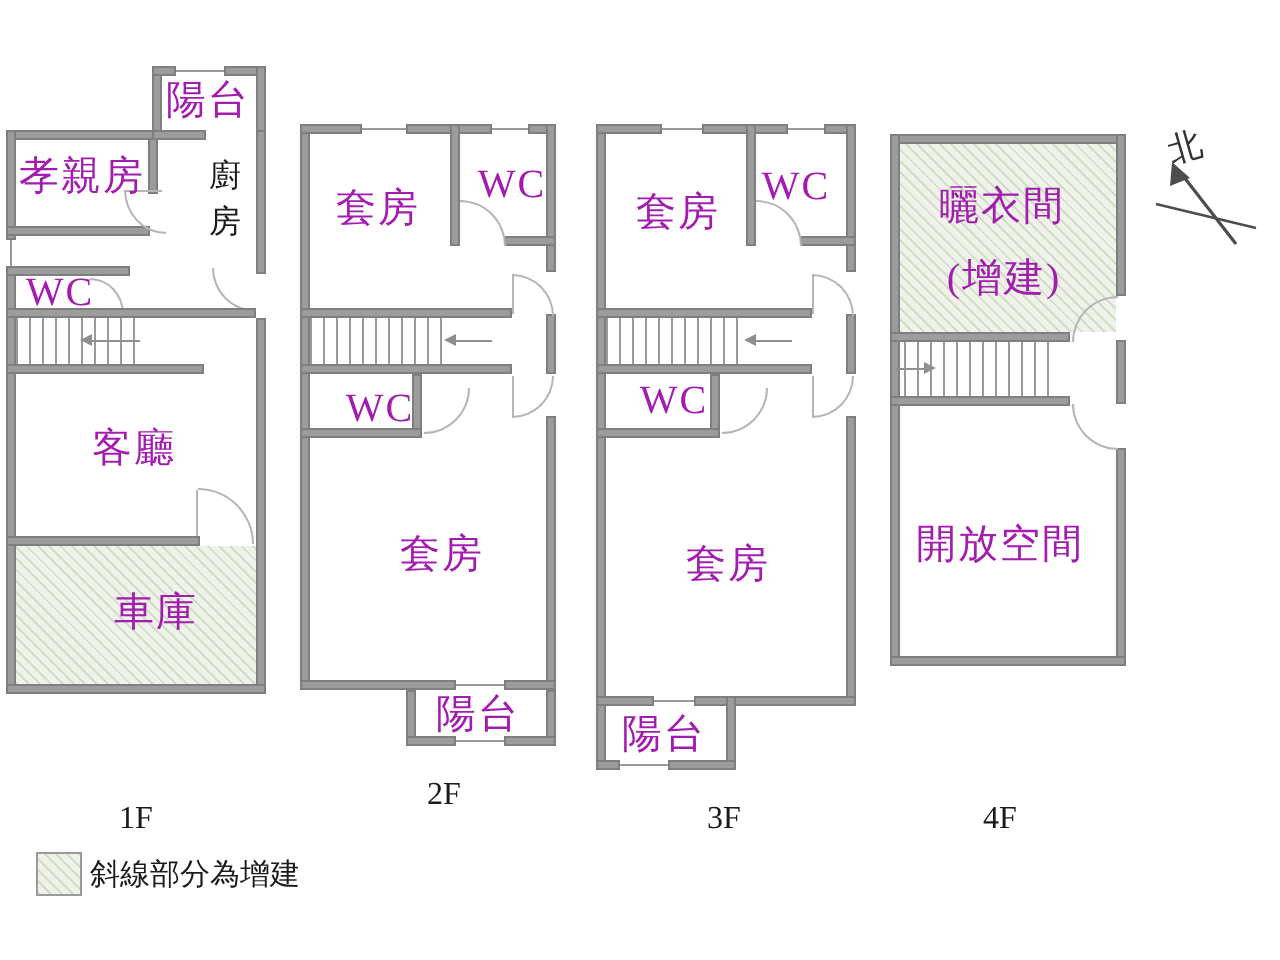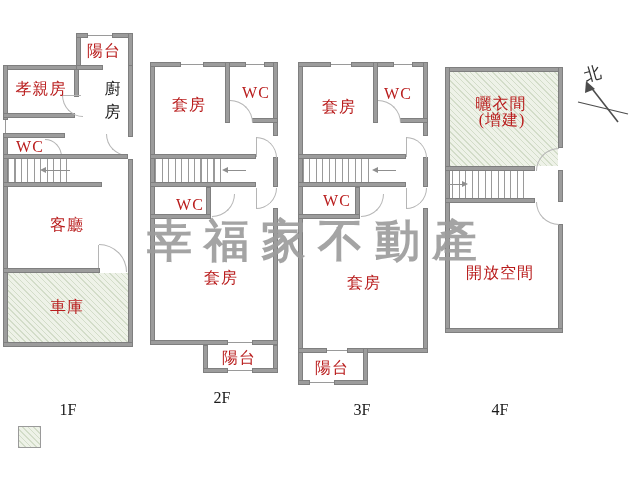--- a/index.html
+++ b/index.html
@@ -14,22 +14,22 @@
   .d-tl{border-top-width:1px;border-left-width:1px;border-top-left-radius:100%}
   .d-tr{border-top-width:1px;border-right-width:1px;border-top-right-radius:100%}
   .d-bl{border-bottom-width:1px;border-left-width:1px;border-bottom-left-radius:100%}
   .d-br{border-bottom-width:1px;border-right-width:1px;border-bottom-right-radius:100%}
   .leaf{position:absolute;background:#b5b5b5}
   .treads{position:absolute;background-image:repeating-linear-gradient(90deg,#9a9a9a 0 1px,transparent 1px 6.5px)}
   .sarrow{position:absolute;height:1px;background:#8f8f8f}
   .ah{position:absolute;width:0;height:0;border-top:3px solid transparent;border-bottom:3px solid transparent}
   .ah-l{left:-6px;top:-3px;border-right:6px solid #8f8f8f}
   .ah-r{right:-6px;top:-3px;border-left:6px solid #8f8f8f}
-  .lbl{position:absolute;transform:translate(-50%,-50%);font-size:16px;line-height:1.15;
-       color:#b91c1c;white-space:nowrap;letter-spacing:1px}
+  .lbl{position:absolute;transform:translate(-50%,-50%);font-size:20px;line-height:1.15;
+       color:#a21caf;white-space:nowrap;letter-spacing:1px}
   .lbl-v{position:absolute;font-size:16px;line-height:1.45;color:#1b1b1b;word-break:break-all;
          letter-spacing:0;text-align:center}
   .flbl{position:absolute;transform:translateX(-50%);font-size:16px;color:#1b1b1b}
   #watermark{position:absolute;left:147px;top:211px;z-index:9;font-family:"Liberation Sans","DejaVu Sans",sans-serif;
              font-weight:bold;font-size:45px;letter-spacing:12px;color:#9d9d9d;opacity:.92;white-space:nowrap}
   #legend-text{position:absolute;left:45px;top:428px;font-size:15px;color:#1b1b1b}
 </style>
 </head>
 <body>
 
@@ -73,21 +73,21 @@
     <div class="sarrow" style="left:46px;top:170px;width:24px">
       <span class="ah ah-l"></span>
     </div>
 
     <div class="lbl" style="left:67px;top:225px">客廳</div>
     <div class="door d-tr" style="left:99px;top:244px;width:27px;height:27px"></div>
     <div class="leaf" style="left:98px;top:245px;width:1px;height:26px"></div>
 
     <div class="w" style="left:3px;top:268px;width:97px;height:5px"></div>
     <div class="hatch" style="left:8px;top:273px;width:120px;height:69px"></div>
-    <div class="lbl" style="left:67px;top:307px">車庫</div>
+    <div class="lbl" style="left:78px;top:307px">車庫</div>
   </div>
 
   <div>
     <div class="w" style="left:150px;top:62px;width:5px;height:283px"></div>
     <div class="w" style="left:150px;top:62px;width:31px;height:5px"></div>
     <div class="win" style="left:181px;top:62px;width:22px;height:5px"></div>
     <div class="w" style="left:203px;top:62px;width:43px;height:5px"></div>
     <div class="win" style="left:246px;top:62px;width:18px;height:5px"></div>
     <div class="w" style="left:264px;top:62px;width:14px;height:5px"></div>
     <div class="w" style="left:273px;top:62px;width:5px;height:74px"></div>
@@ -179,43 +179,43 @@
   <div>
     <div class="w" style="left:445px;top:67px;width:118px;height:5px"></div>
     <div class="w" style="left:445px;top:67px;width:5px;height:266px"></div>
     <div class="w" style="left:558px;top:67px;width:5px;height:81px"></div>
     <div class="w" style="left:558px;top:170px;width:5px;height:32px"></div>
     <div class="w" style="left:558px;top:224px;width:5px;height:109px"></div>
     <div class="w" style="left:445px;top:328px;width:118px;height:5px"></div>
 
     <div class="hatch" style="left:450px;top:72px;width:108px;height:94px"></div>
     <div class="lbl" style="left:501px;top:104px">曬衣間</div>
-    <div class="lbl" style="left:502px;top:120px">(增建)</div>
+    <div class="lbl" style="left:502px;top:140px">(增建)</div>
     <div class="door d-tl" style="left:536px;top:148px;width:22px;height:22px"></div>
 
     <div class="w" style="left:445px;top:166px;width:90px;height:5px"></div>
     <div class="w" style="left:445px;top:198px;width:90px;height:5px"></div>
     <div class="treads" style="left:452px;top:171px;width:76px;height:27px"></div>
     <div class="sarrow" style="left:448px;top:184px;width:14px">
       <span class="ah ah-r"></span>
     </div>
     <div class="door d-bl" style="left:536px;top:202px;width:22px;height:22px"></div>
 
     <div class="lbl" style="left:500px;top:273px">開放空間</div>
   </div>
 
-  <div id="watermark">幸福家不動產</div>
 
   <svg width="60" height="80" viewBox="0 0 60 80" style="position:absolute;left:572px;top:56px">
     <text x="12" y="24" font-size="17" fill="#333" transform="rotate(-16 18 18)" font-family="Liberation Serif, DejaVu Serif, serif">北</text>
     <line x1="46" y1="66" x2="18" y2="30" stroke="#4d4d4d" stroke-width="1.6"></line>
     <polygon points="14,25 23,33 13,37" fill="#4d4d4d"></polygon>
     <line x1="6" y1="46" x2="56" y2="58" stroke="#4d4d4d" stroke-width="1.2"></line>
   </svg>
 
   <div class="flbl" style="left:68px;top:401px">1F</div>
   <div class="flbl" style="left:222px;top:389px">2F</div>
   <div class="flbl" style="left:362px;top:401px">3F</div>
   <div class="flbl" style="left:500px;top:401px">4F</div>
 
   <div class="hatch" style="left:18px;top:426px;width:21px;height:20px;border:1px solid #9a9a9a"></div>
+  <div id="legend-text">斜線部分為增建</div>
 
 </div>
 
 </body></html>

